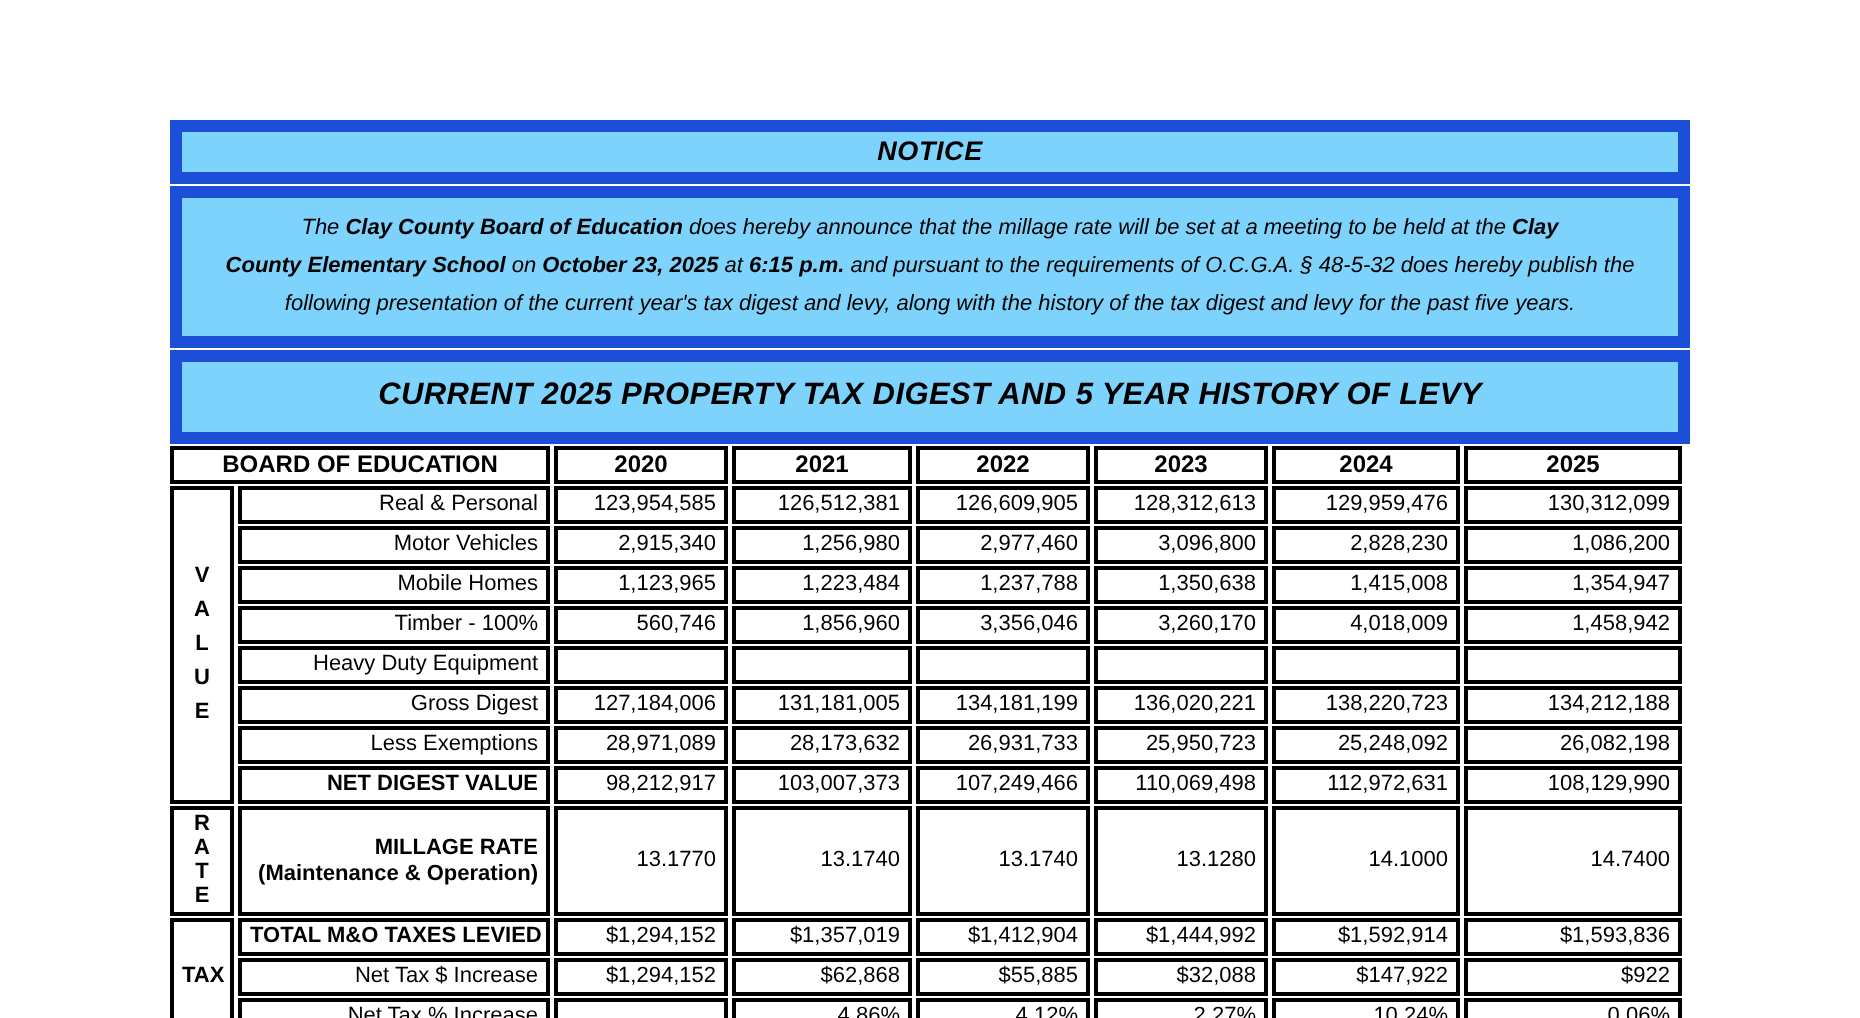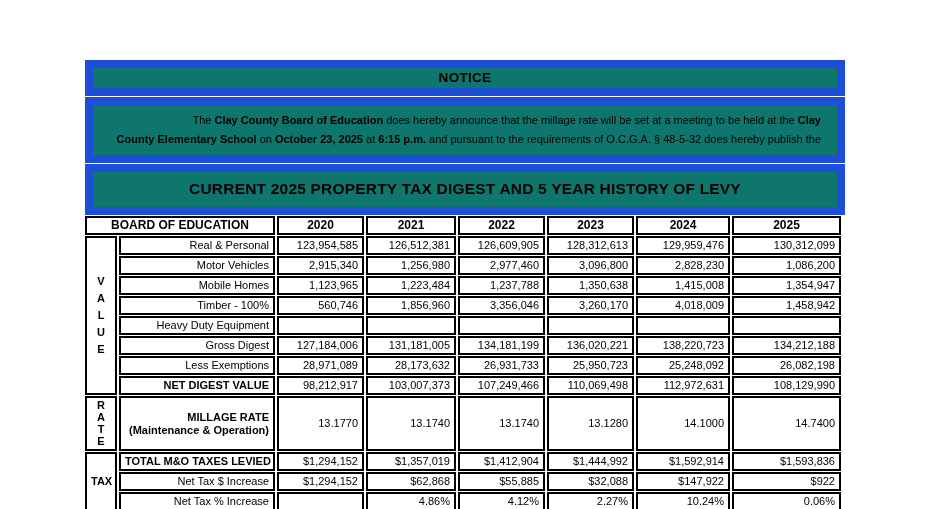--- a/index.html
+++ b/index.html
@@ -2,23 +2,23 @@
 <html><head>
 <meta charset="utf-8">
 <style>
   * { box-sizing: border-box; }
   html,body { margin:0; padding:0; }
   body {
     width:930px; height:509px; background:#ffffff; color:#000;
     font-family:"Liberation Sans", sans-serif; position:relative; overflow:hidden;
   }
   .doc { position:absolute; left:85px; top:60px; width:760px; }
-  .box { border:8px solid #1d4ed8; background:#0f766e; margin-bottom:1px; }
+  .box { border:6px solid #1d4ed8; background:#7dd3fc; margin-bottom:1px;font-style:italic; }
   .notice-head { text-align:center; font-weight:bold; font-size:13.5px; padding:2px 0 3px; letter-spacing:0.3px; }
-  .notice-para { text-align:right; font-size:11px; padding:5px 16px 7px; }
+  .notice-para { text-align:center; font-size:11px; padding:5px 4px 7px; }
   .notice-para .line { line-height:14px; padding:3px 0 2px; }
   .b { font-weight:bold; }
   .title-box { text-align:center; font-weight:bold; font-size:15.5px; padding:8px 12px 9px; letter-spacing:0.2px; }
 
   table.levy {
     border-collapse:separate; border-spacing:2px 1px; table-layout:fixed;
     width:760px; margin-left:-2px; margin-top:-1px; font-size:11px;
   }
   table.levy td, table.levy th {
     border:2px solid #000; background:#fff; padding:1px 4px;
@@ -38,20 +38,21 @@
 </head>
 <body>
 
 <div class="doc">
 
   <div class="box notice-head">NOTICE</div>
 
   <div class="box notice-para">
     <div class="line"><span>The </span><span class="b">Clay County Board of Education</span><span> does hereby announce that the millage rate will be set at a meeting to be held at the </span><span class="b">Clay</span></div>
     <div class="line"><span class="b">County Elementary School</span><span> on </span><span class="b">October 23, 2025</span><span> at </span><span class="b">6:15 p.m.</span><span> and pursuant to the requirements of O.C.G.A. § 48-5-32 does hereby publish the</span></div>
+    <div class="line"><span>following presentation of the current year's tax digest and levy, along with the history of the tax digest and levy for the past five years.</span></div>
   </div>
 
   <div class="box title-box">CURRENT 2025 PROPERTY TAX DIGEST AND 5 YEAR HISTORY OF LEVY</div>
 
   <table class="levy">
     <colgroup>
       <col style="width:32px">
         <col style="width:156px">
       <col style="width:87px">
         <col style="width:90px">

